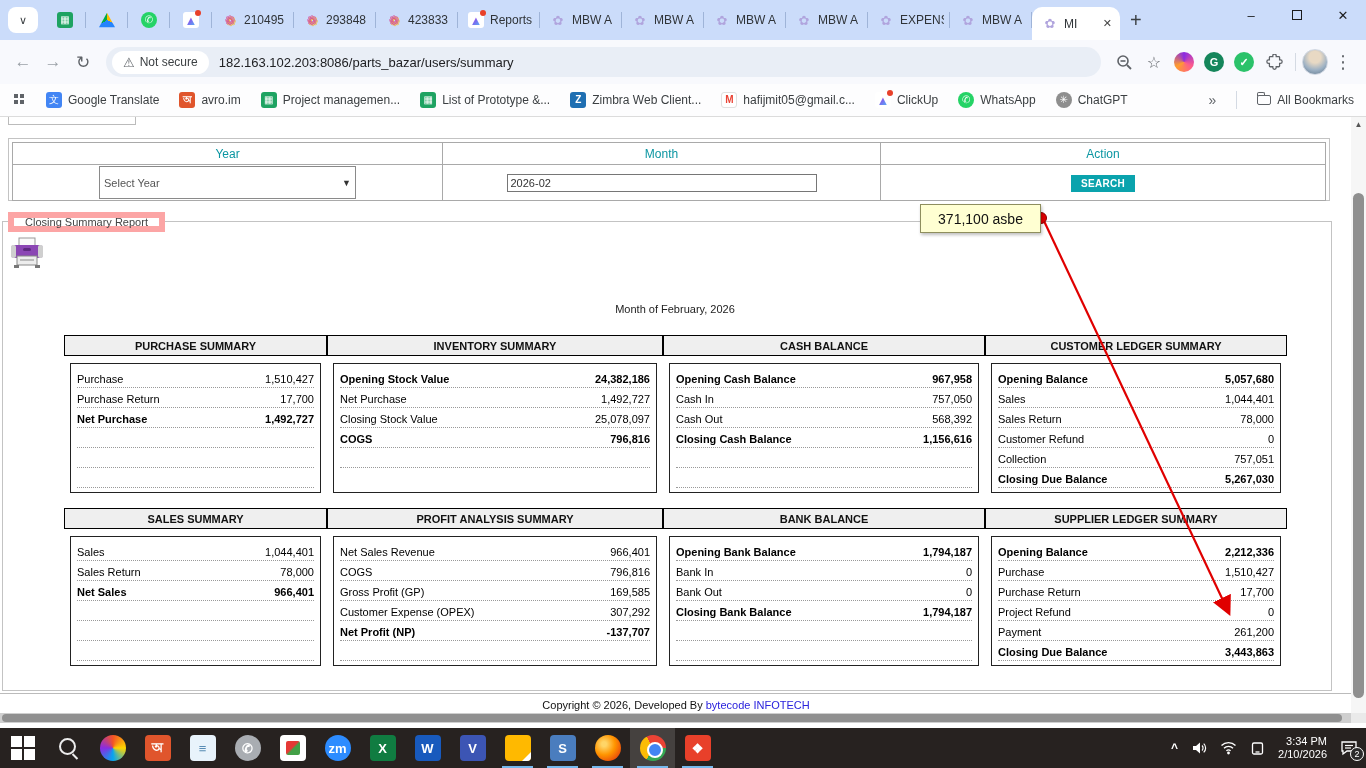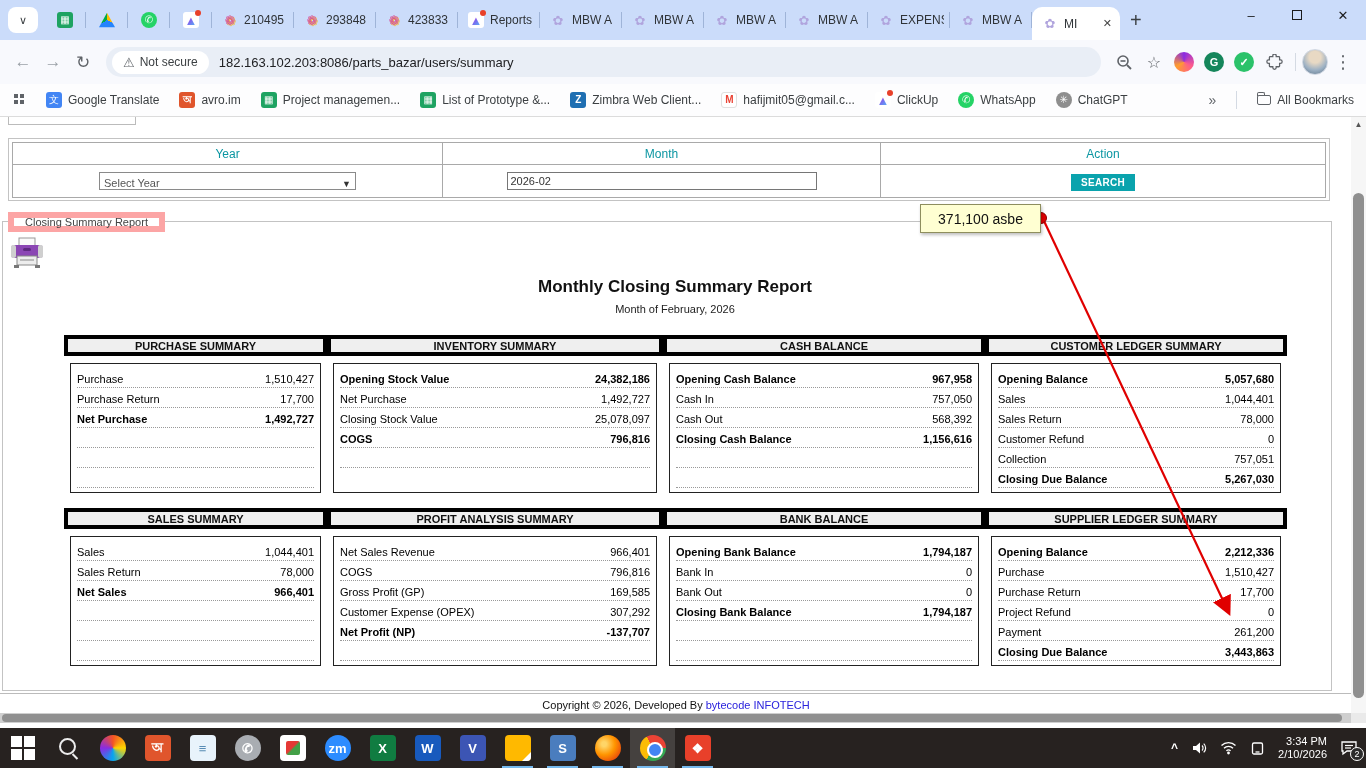--- a/index.html
+++ b/index.html
@@ -75,37 +75,37 @@
            border:1.4px solid #5f6368;border-bottom:none;border-radius:2px 2px 0 0;}
 
   
   .page{position:absolute;top:117px;left:0;width:1366px;height:611px;background:#fff;overflow:hidden;}
   .partial-box{position:absolute;left:8px;top:-8px;width:128px;height:16px;background:#fff;
                border:1px solid #bbb;border-top:none;}
   .filterbox{position:absolute;left:8px;top:21px;width:1322px;height:63px;border:1px solid #c3c3c3;padding:3px;}
   .ftable{width:100%;height:100%;border-collapse:collapse;}
   .ftable td{border:1px solid #a9a9a9;text-align:center;vertical-align:middle;}
   .fhead{height:22px;font-size:12px;color:var(--accent-text);}
-  .select-box{width:257px;height:18px;border:1px solid #8a8a8a;margin:0 auto;display:flex;
-              align-items:flex-end;font-size:11px;color:#555;padding:0 4px;justify-content:space-between;
+  .select-box{width:257px;height:33px;border:1px solid #8a8a8a;margin:0 auto;display:flex;
+              align-items:center;font-size:11px;color:#555;padding:0 4px;justify-content:space-between;
               background:#fff;}
   .month-input{width:310px;height:18px;border:1px solid #767676;font-size:11px;color:#333;
                padding:0 3px;display:block;margin:0 auto;}
   .search-btn{display:inline-block;background:var(--accent);color:#fff;font-size:10px;font-weight:bold;
               padding:3px 10px;border:none;letter-spacing:.3px;}
   .rfieldset{position:absolute;left:2px;top:104px;width:1330px;height:470px;border:1px solid #c3c3c3;}
   .rlegend{position:absolute;left:8px;top:95px;width:157px;height:20px;background:#fff;border:6px solid #fca5a5;
            font-size:11px;color:#444;display:flex;align-items:center;justify-content:center;z-index:2;}
   .printer{position:absolute;left:8px;top:120px;z-index:2;}
   .rep-title{position:absolute;left:0;top:160px;width:1350px;text-align:center;font-size:17px;
              font-weight:bold;color:#111;}
   .rep-sub{position:absolute;left:0;top:186px;width:1350px;text-align:center;font-size:11px;color:#222;}
   .sumgrid{position:absolute;left:64px;width:1223px;display:flex;}
   .sumcol{flex:none;}
-  .sec-head{height:21px;background:#efefef;border:4px solid #000000;display:flex;align-items:center;
+  .sec-head{height:21px;background:#efefef;border:1px solid #000000;display:flex;align-items:center;
             justify-content:center;font-size:11px;font-weight:bold;color:#111;}
   .sec-box{margin:7px 6px 0 6px;border:1px solid #222;height:130px;padding:4px 0 0 0;background:#fff;}
   .srow{display:flex;justify-content:space-between;align-items:flex-end;height:20px;
         border-bottom:1px dotted #999;margin:0 6px;font-size:11px;color:#000;padding-bottom:2px;}
   .srow.b{font-weight:bold;}
   .footer{position:absolute;left:0;top:576px;width:1352px;border-top:1px solid #bbb;text-align:center;
           font-size:11px;color:#111;padding-top:5px;}
   .footer a{color:var(--link);text-decoration:none;}
   .anno-box{position:absolute;left:920px;top:87px;width:121px;height:29px;background:var(--anno-bg);
             border:1px solid #8e8e5e;box-shadow:1px 2px 3px rgba(0,0,0,.25);display:flex;align-items:center;
@@ -391,21 +391,20 @@
         <rect x="3" y="8" width="5" height="13" rx="2" fill="#cfcfcf"></rect>
         <rect x="30" y="8" width="5" height="13" rx="2" fill="#cfcfcf"></rect>
         <rect x="15" y="11" width="8" height="3" rx="1.5" fill="#5e2a80"></rect>
         <rect x="9" y="19" width="20" height="9" fill="#ededed" stroke="#888"></rect>
         <rect x="12" y="22" width="14" height="2" fill="#bbb"></rect>
         <rect x="6" y="28" width="5" height="3" fill="#777"></rect>
         <rect x="27" y="28" width="5" height="3" fill="#777"></rect>
       </svg>
     </div>
 
-    <div class="rep-title">Monthly Closing Summary Report</div>
     <div class="rep-sub">Month of February, 2026</div>
 
     <div class="sumgrid" id="grid1" style="top:218px;">
         <div class="sumcol" style="width:263px;">
        <div class="sec-head">PURCHASE SUMMARY</div>
        <div class="sec-box">
          <div class="srow">
             <span class="lbl">Purchase</span>
             <span class="val">1,510,427</span>
             </div>

